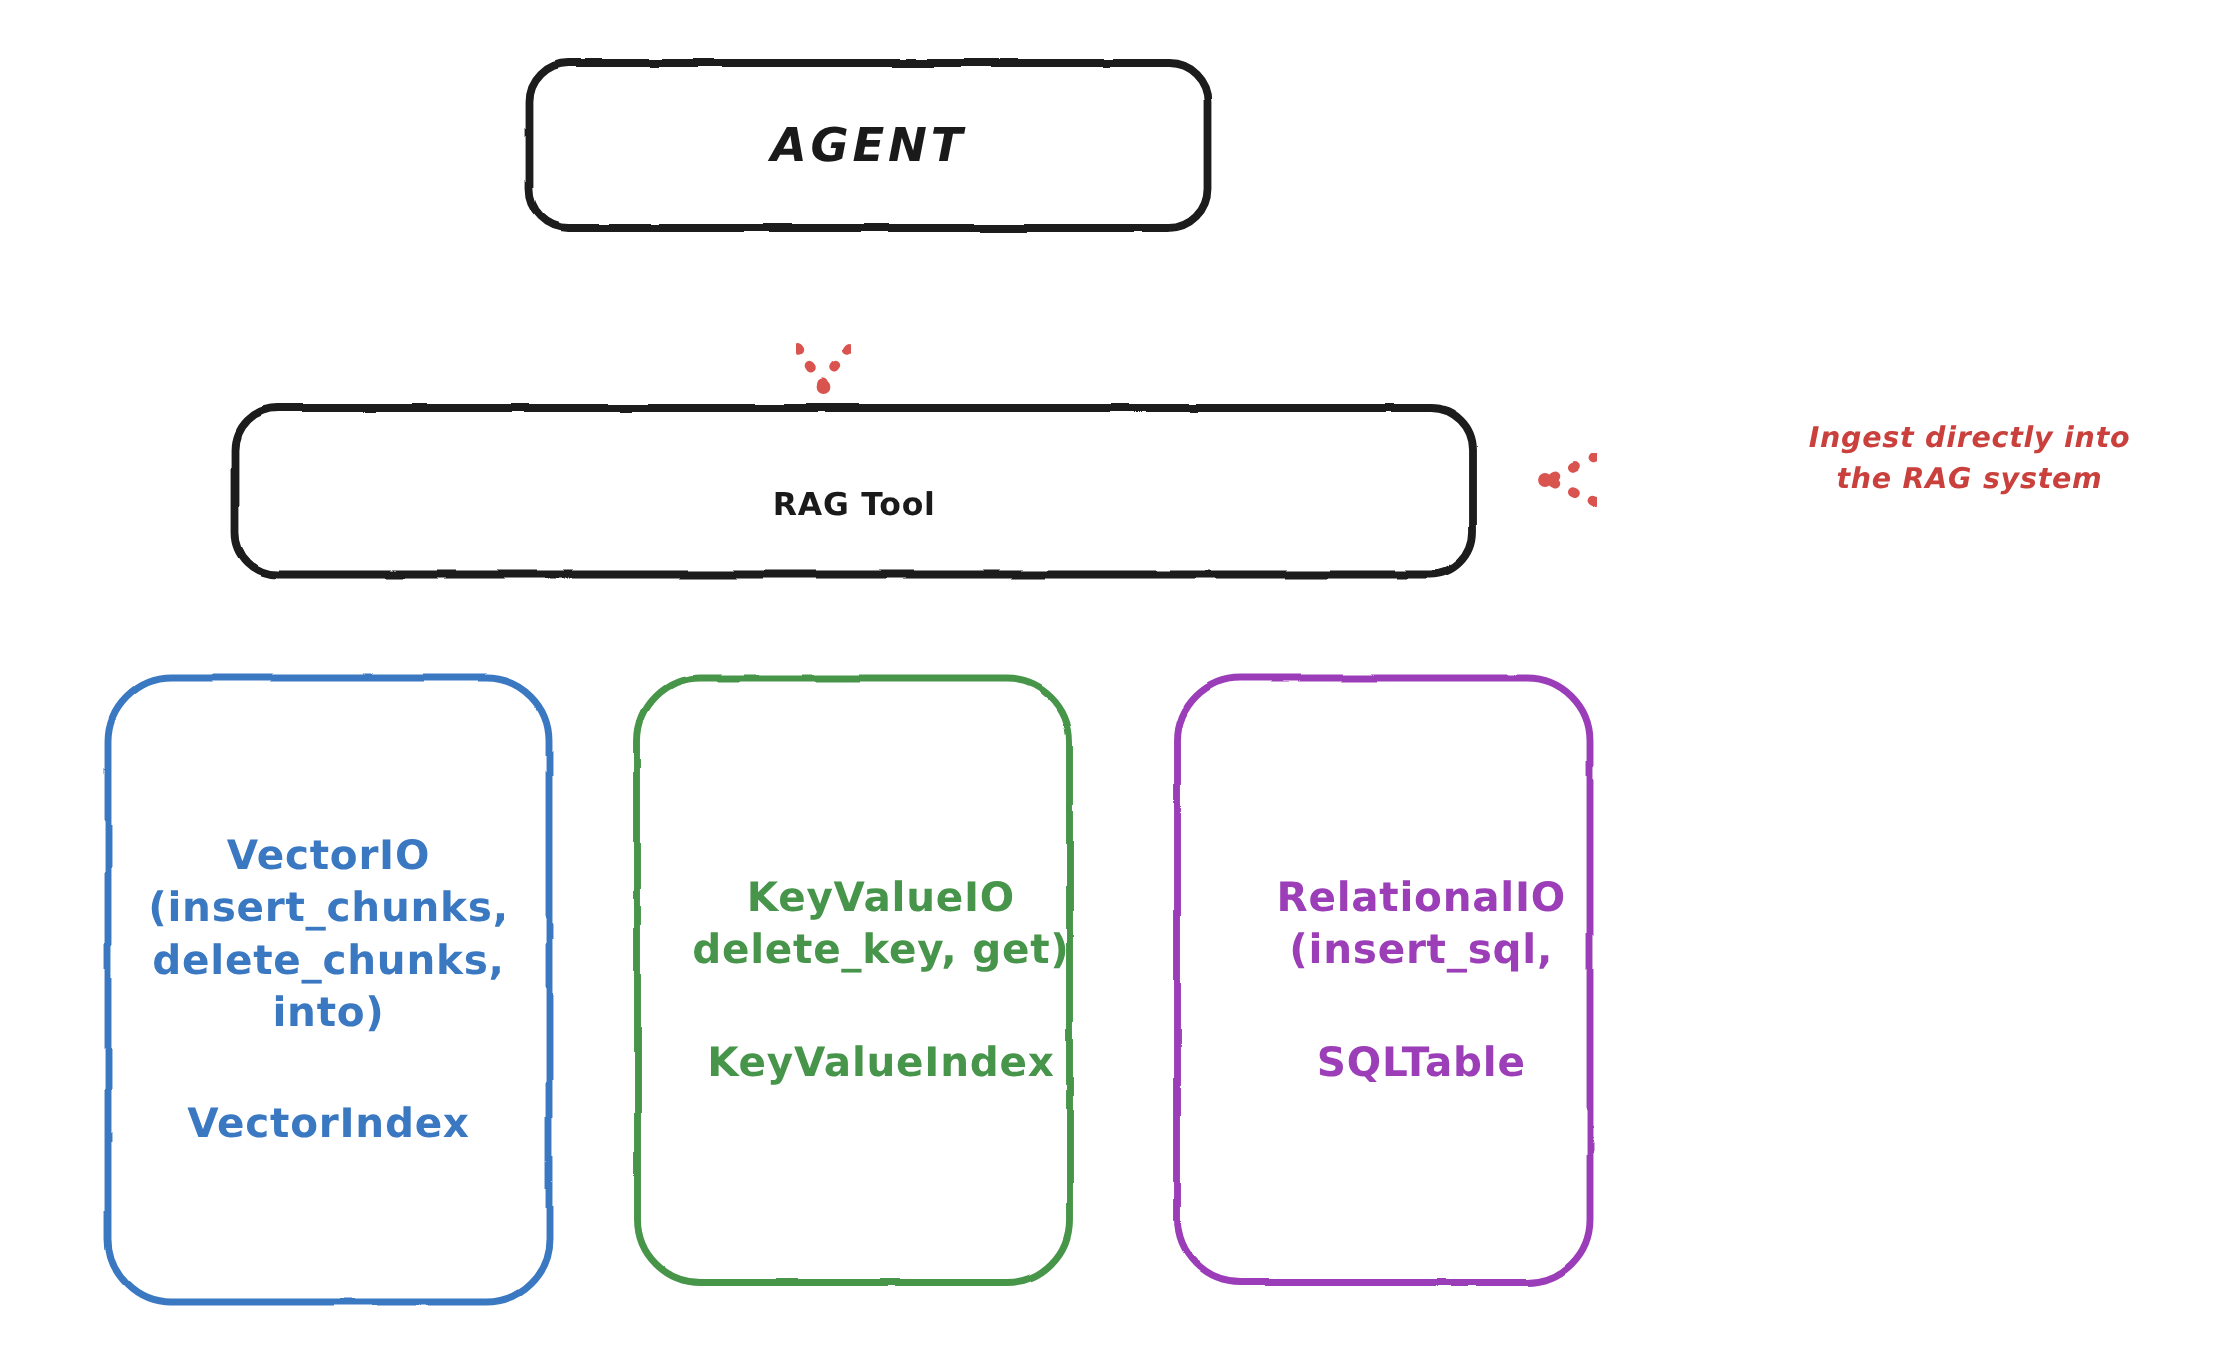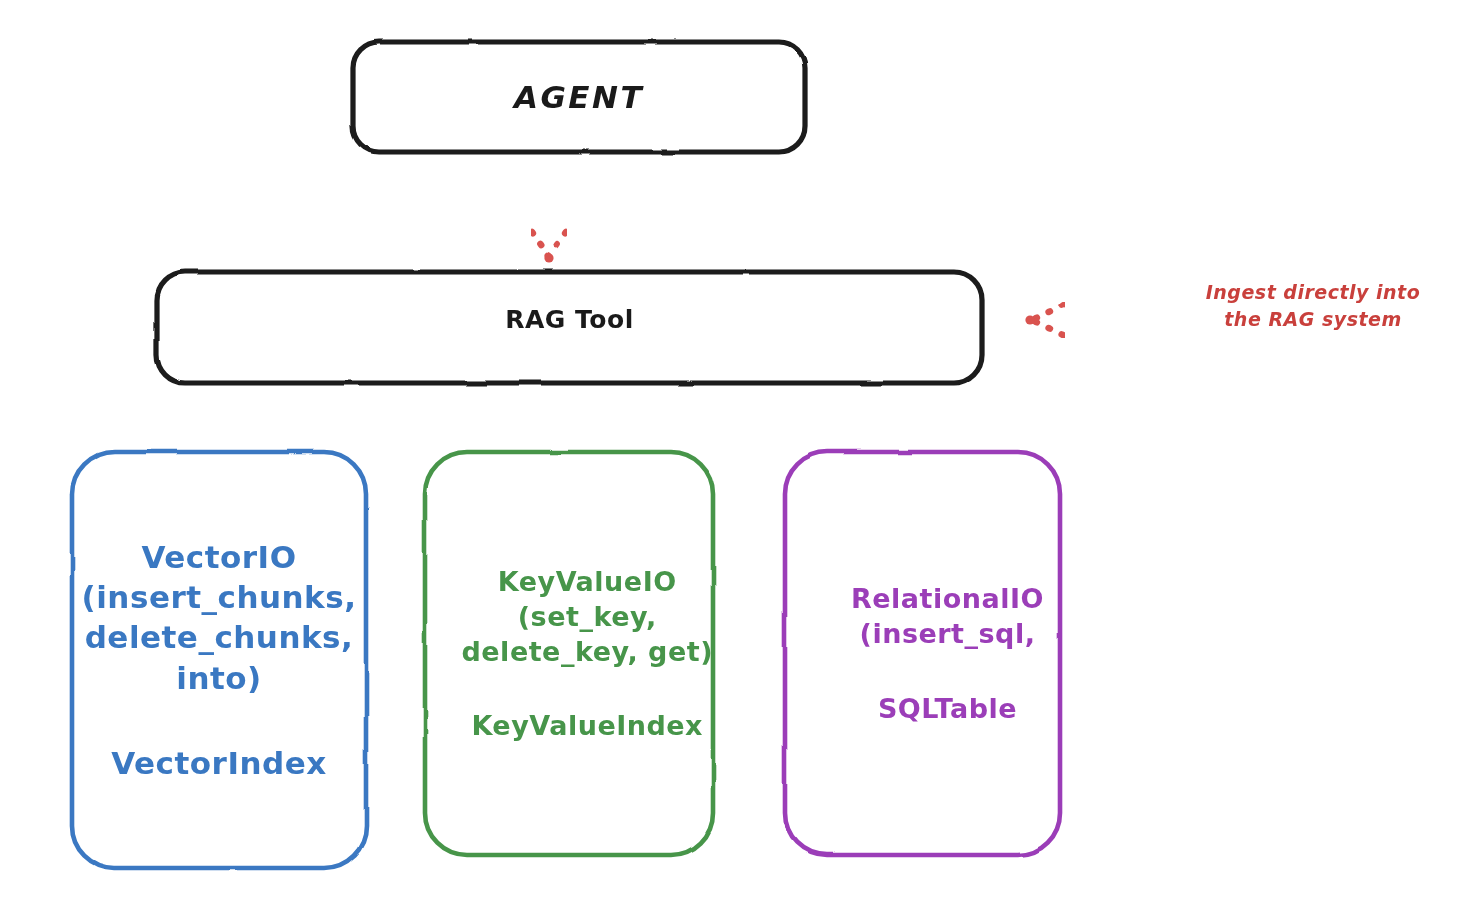--- a/index.html
+++ b/index.html
@@ -50,25 +50,25 @@
     color: #1a1a1a;
     font-size: 31px;
     font-style: italic;
     font-weight: 700;
     letter-spacing: 2.5px;
   }
 
   
   #ragtool-label {
     left: 157px;
-    top: 264px;
+    top: 280px;
     width: 825px;
     height: 111px;
     color: #1a1a1a;
-    font-size: 25px;
+    font-size: 21px;
     font-weight: 700;
     letter-spacing: 0.5px;
   }
 
   
   .provider-label {
     line-height: 1.30;
   }
   .provider-label .api-line {
     display: block;
@@ -79,21 +79,21 @@
     margin-top: 1.45em;
     white-space: pre;
   }
 
   #vectorio-label {
     left: 72px;
     top: 452px;
     width: 294px;
     height: 416px;
     color: #3a78c2;
-    font-size: 31px;
+    font-size: 27px;
     font-weight: 700;
   }
   #keyvalueio-label {
     left: 425px;
     top: 452px;
     width: 288px;
     height: 403px;
     color: #47954a;
     font-size: 27px;
     font-weight: 700;
@@ -198,21 +198,20 @@
     <span class="api-line">(insert_chunks,</span>
     <span class="api-line">delete_chunks,</span>
     <span class="api-line">into)</span>
     <span class="index-name">VectorIndex</span>
   </div>
 </div>
 
 <div class="node-text hand provider-label" id="keyvalueio-label">
   <div>
     <span class="api-line">KeyValueIO</span>
-    <span class="api-line">(set_key,</span>
     <span class="api-line">delete_key, get)</span>
     <span class="index-name">KeyValueIndex</span>
   </div>
 </div>
 
 <div class="node-text hand provider-label" id="relationalio-label">
   <div>
     <span class="api-line">RelationalIO</span>
     <span class="api-line">(insert_sql,</span>
     <span class="index-name">SQLTable</span>

